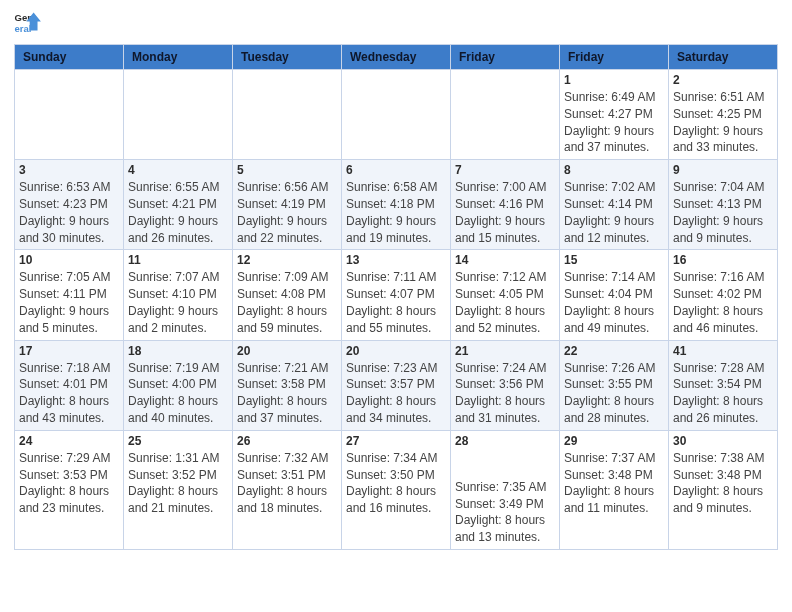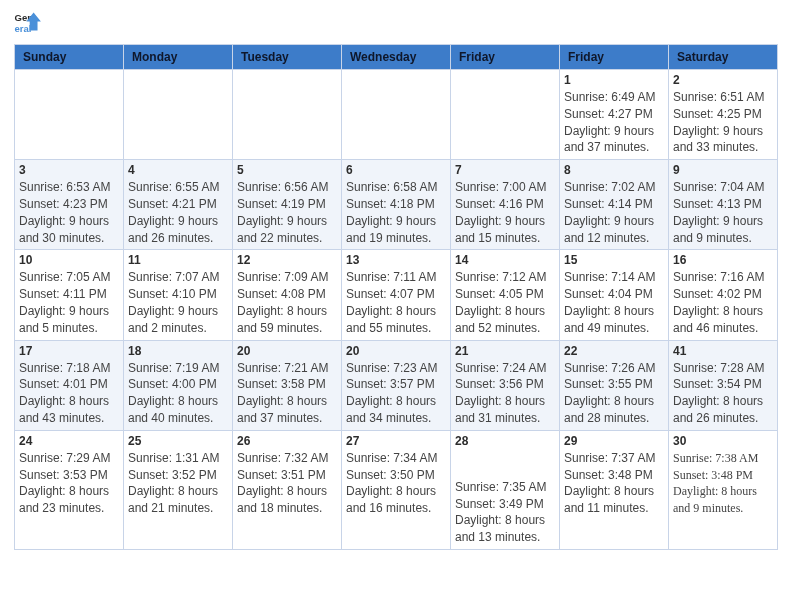--- a/index.html
+++ b/index.html
@@ -341,21 +341,21 @@
           </td>
           <td>
             <span class="day-num">29</span>
             <div class="day-info" style="white-space: pre-line;">Sunrise: 7:37 AM
 Sunset: 3:48 PM
 Daylight: 8 hours
 and 11 minutes.</div>
           </td>
           <td>
             <span class="day-num">30</span>
-            <div class="day-info" style="white-space: pre-line; font-family: Liberation Serif, serif;">Sunrise: 7:38 AM
+            <div class="day-info" style="white-space: pre-line;">Sunrise: 7:38 AM
 Sunset: 3:48 PM
 Daylight: 8 hours
 and 9 minutes.</div>
           </td>
         </tr>
       </tbody>
   </table>
 </div>
 
 </body></html>

